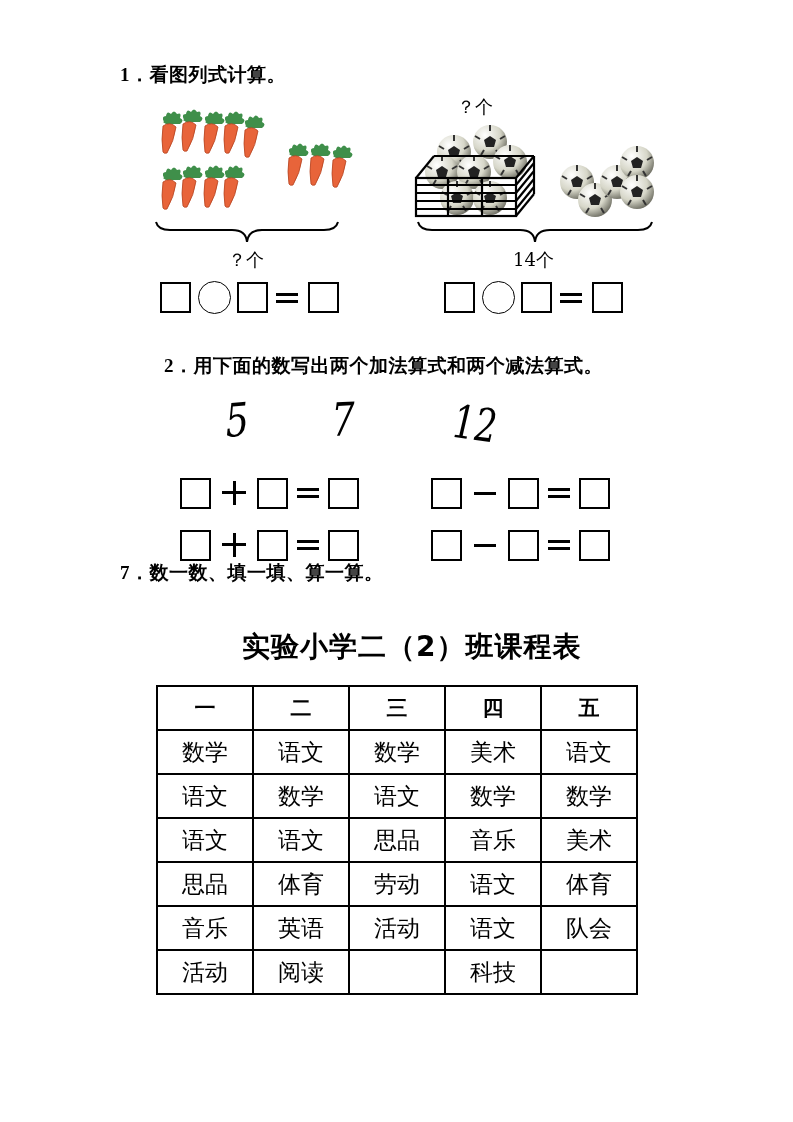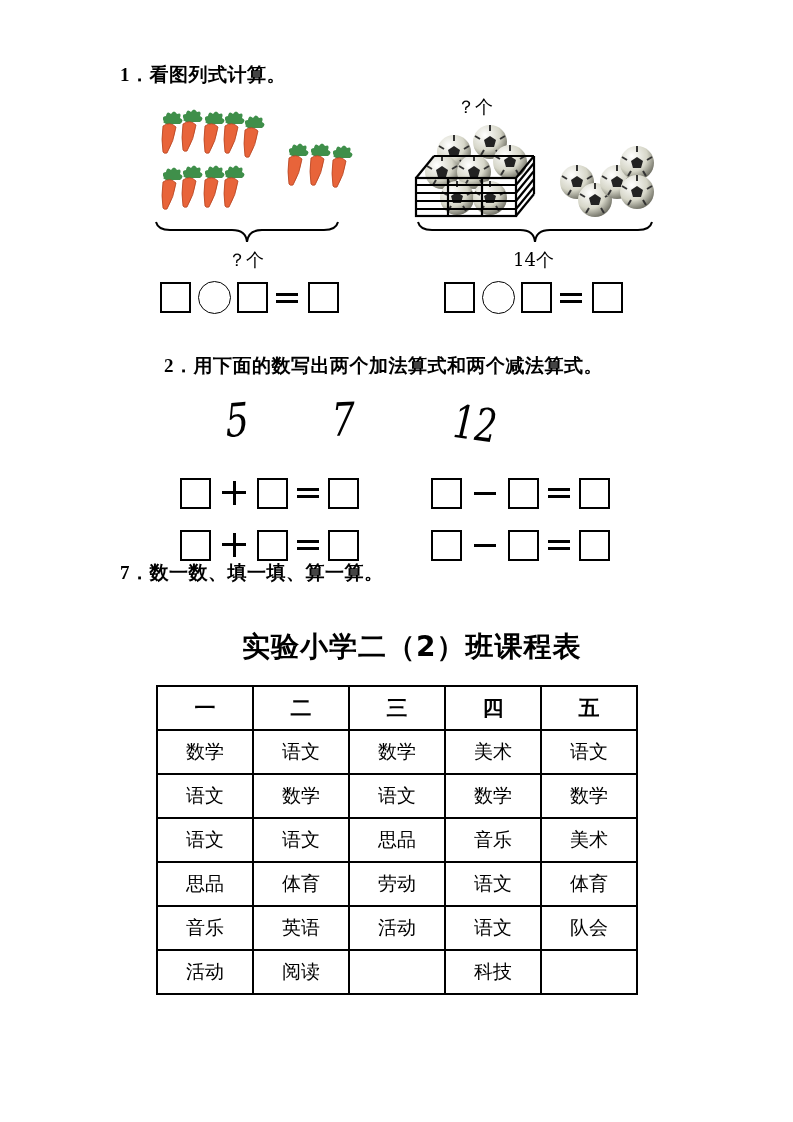--- a/index.html
+++ b/index.html
@@ -11,21 +11,21 @@
   .box { position: absolute; width: 31px; height: 31px; border: 2px solid #000; box-sizing: border-box; background: #fff; }
   .circ { position: absolute; width: 33px; height: 33px; border: 1.6px solid #000; border-radius: 50%; box-sizing: border-box; background: #fff; }
   .eq { position: absolute; width: 22px; height: 10px; border-top: 3px solid #000; border-bottom: 3px solid #000; box-sizing: border-box; }
   .plus { position: absolute; width: 24px; height: 24px; }
   .plus::before { content: ""; position: absolute; left: 0; top: 10px; width: 24px; height: 3px; background: #000; }
   .plus::after { content: ""; position: absolute; left: 10.5px; top: 0; width: 3px; height: 24px; background: #000; }
   .minus { position: absolute; width: 22px; height: 3px; background: #000; }
   .hand-num { font-family: "DejaVu Serif", "Liberation Serif", serif; font-size: 46px; font-style: italic; font-weight: 300; line-height: 1; transform: scaleX(0.8); transform-origin: left top; }
   .title { font-size: 28px; font-weight: bold; white-space: nowrap; letter-spacing: 1px; }
   table.sched { position: absolute; left: 156px; top: 685px; border-collapse: collapse; }
-  table.sched td, table.sched th { width: 94px; height: 42px; border: 2px solid #000; text-align: center; vertical-align: middle; padding: 0; font-size: 19px; font-weight: normal; }
+  table.sched td, table.sched th { width: 94px; height: 42px; border: 2px solid #000; text-align: center; vertical-align: middle; padding: 0; font-size: 23px; font-weight: normal; }
   table.sched th { font-weight: bold; font-size: 21px; }
 </style>
 </head>
 <body>
 
 <div class="abs q-heading" style="left:120px; top:62px;">1．看图列式计算。</div>
 
 <svg class="abs" style="left:152px; top:108px;" width="210" height="110">
   <defs>
     <g id="carrot">

